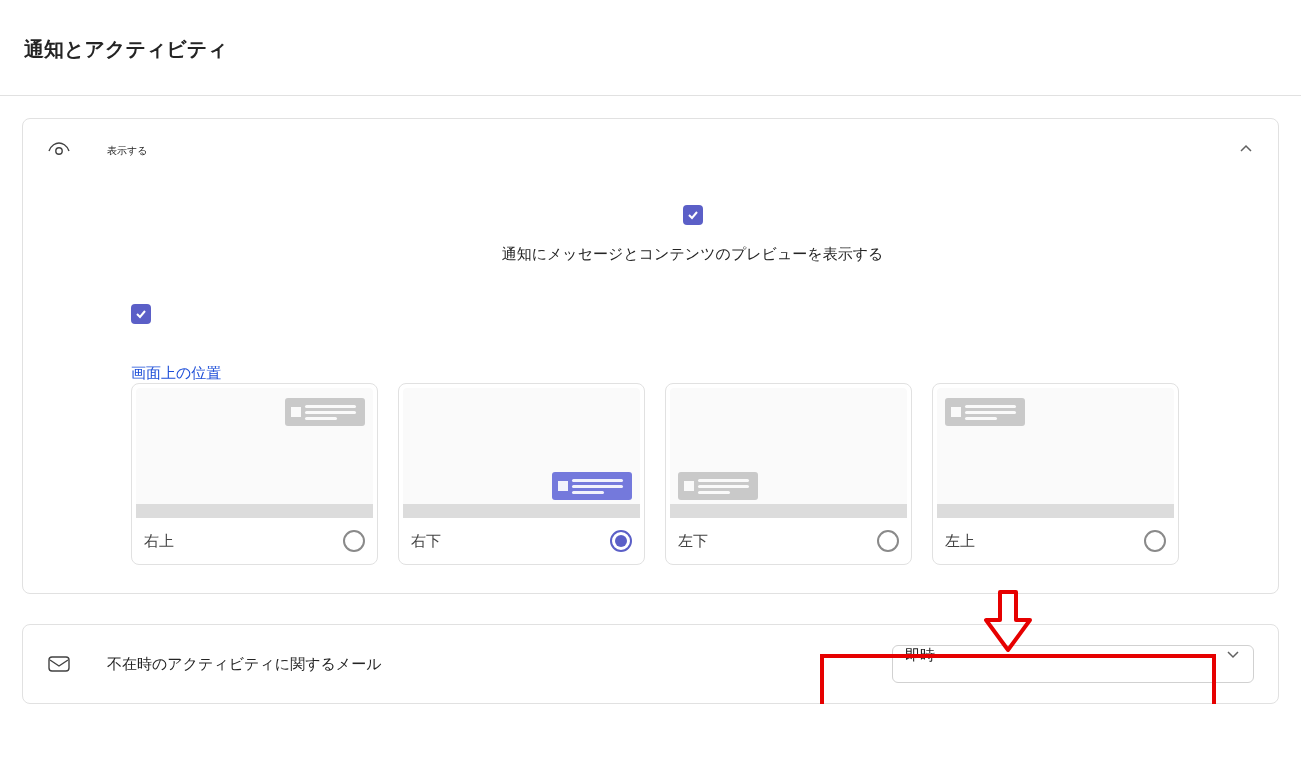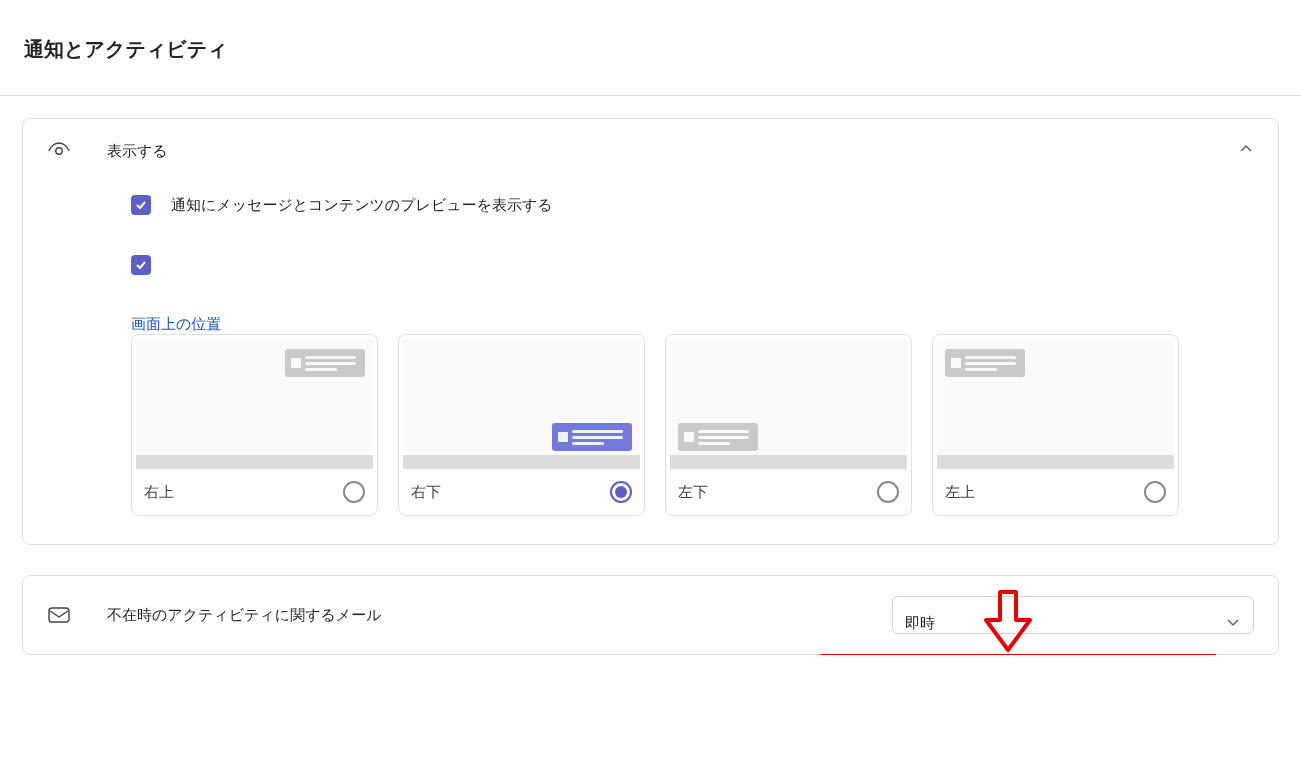--- a/index.html
+++ b/index.html
@@ -30,37 +30,37 @@
     }
     .section-header .icon-slot {
       width: 28px;
       display: flex;
       align-items: center;
       justify-content: flex-start;
       color: #424242;
     }
     .section-header .section-title {
       flex: 1;
-      font-size: 15px;
+      font-size: 10px;
       font-weight: 400;
       padding-left: 32px;
     }
     .section-header .chevron {
       color: #616161;
     }
     .section-body {
       padding: 0 24px 28px 108px;
     }
     .checkbox-row {
       display: flex;
       align-items: center;
       gap: 20px;
       margin-bottom: 40px;
     }
-    .checkbox-row:first-of-type { margin-top: 14px; }
+    .checkbox-row:first-of-type { margin-top: 24px; flex-direction: column; }
     .checkbox {
       width: 20px;
       height: 20px;
       border-radius: 4px;
       background: #5b5fc7;
       display: flex;
       align-items: center;
       justify-content: center;
       color: #fff;
       flex-shrink: 0;
@@ -175,21 +175,21 @@
       flex: 1;
       padding-left: 32px;
       font-size: 15px;
     }
     .dropdown {
       border: 1px solid #d1d1d1;
       border-radius: 6px;
       width: 362px;
       height: 38px;
       display: flex;
-      align-items: flex-end;
+      align-items: flex-start;
       justify-content: space-between;
       padding: 0 12px;
       font-size: 15px;
       color: #242424;
       background: #fff;
     }
     
     .annotation-arrow {
       position: absolute;
       color: #e60000;

